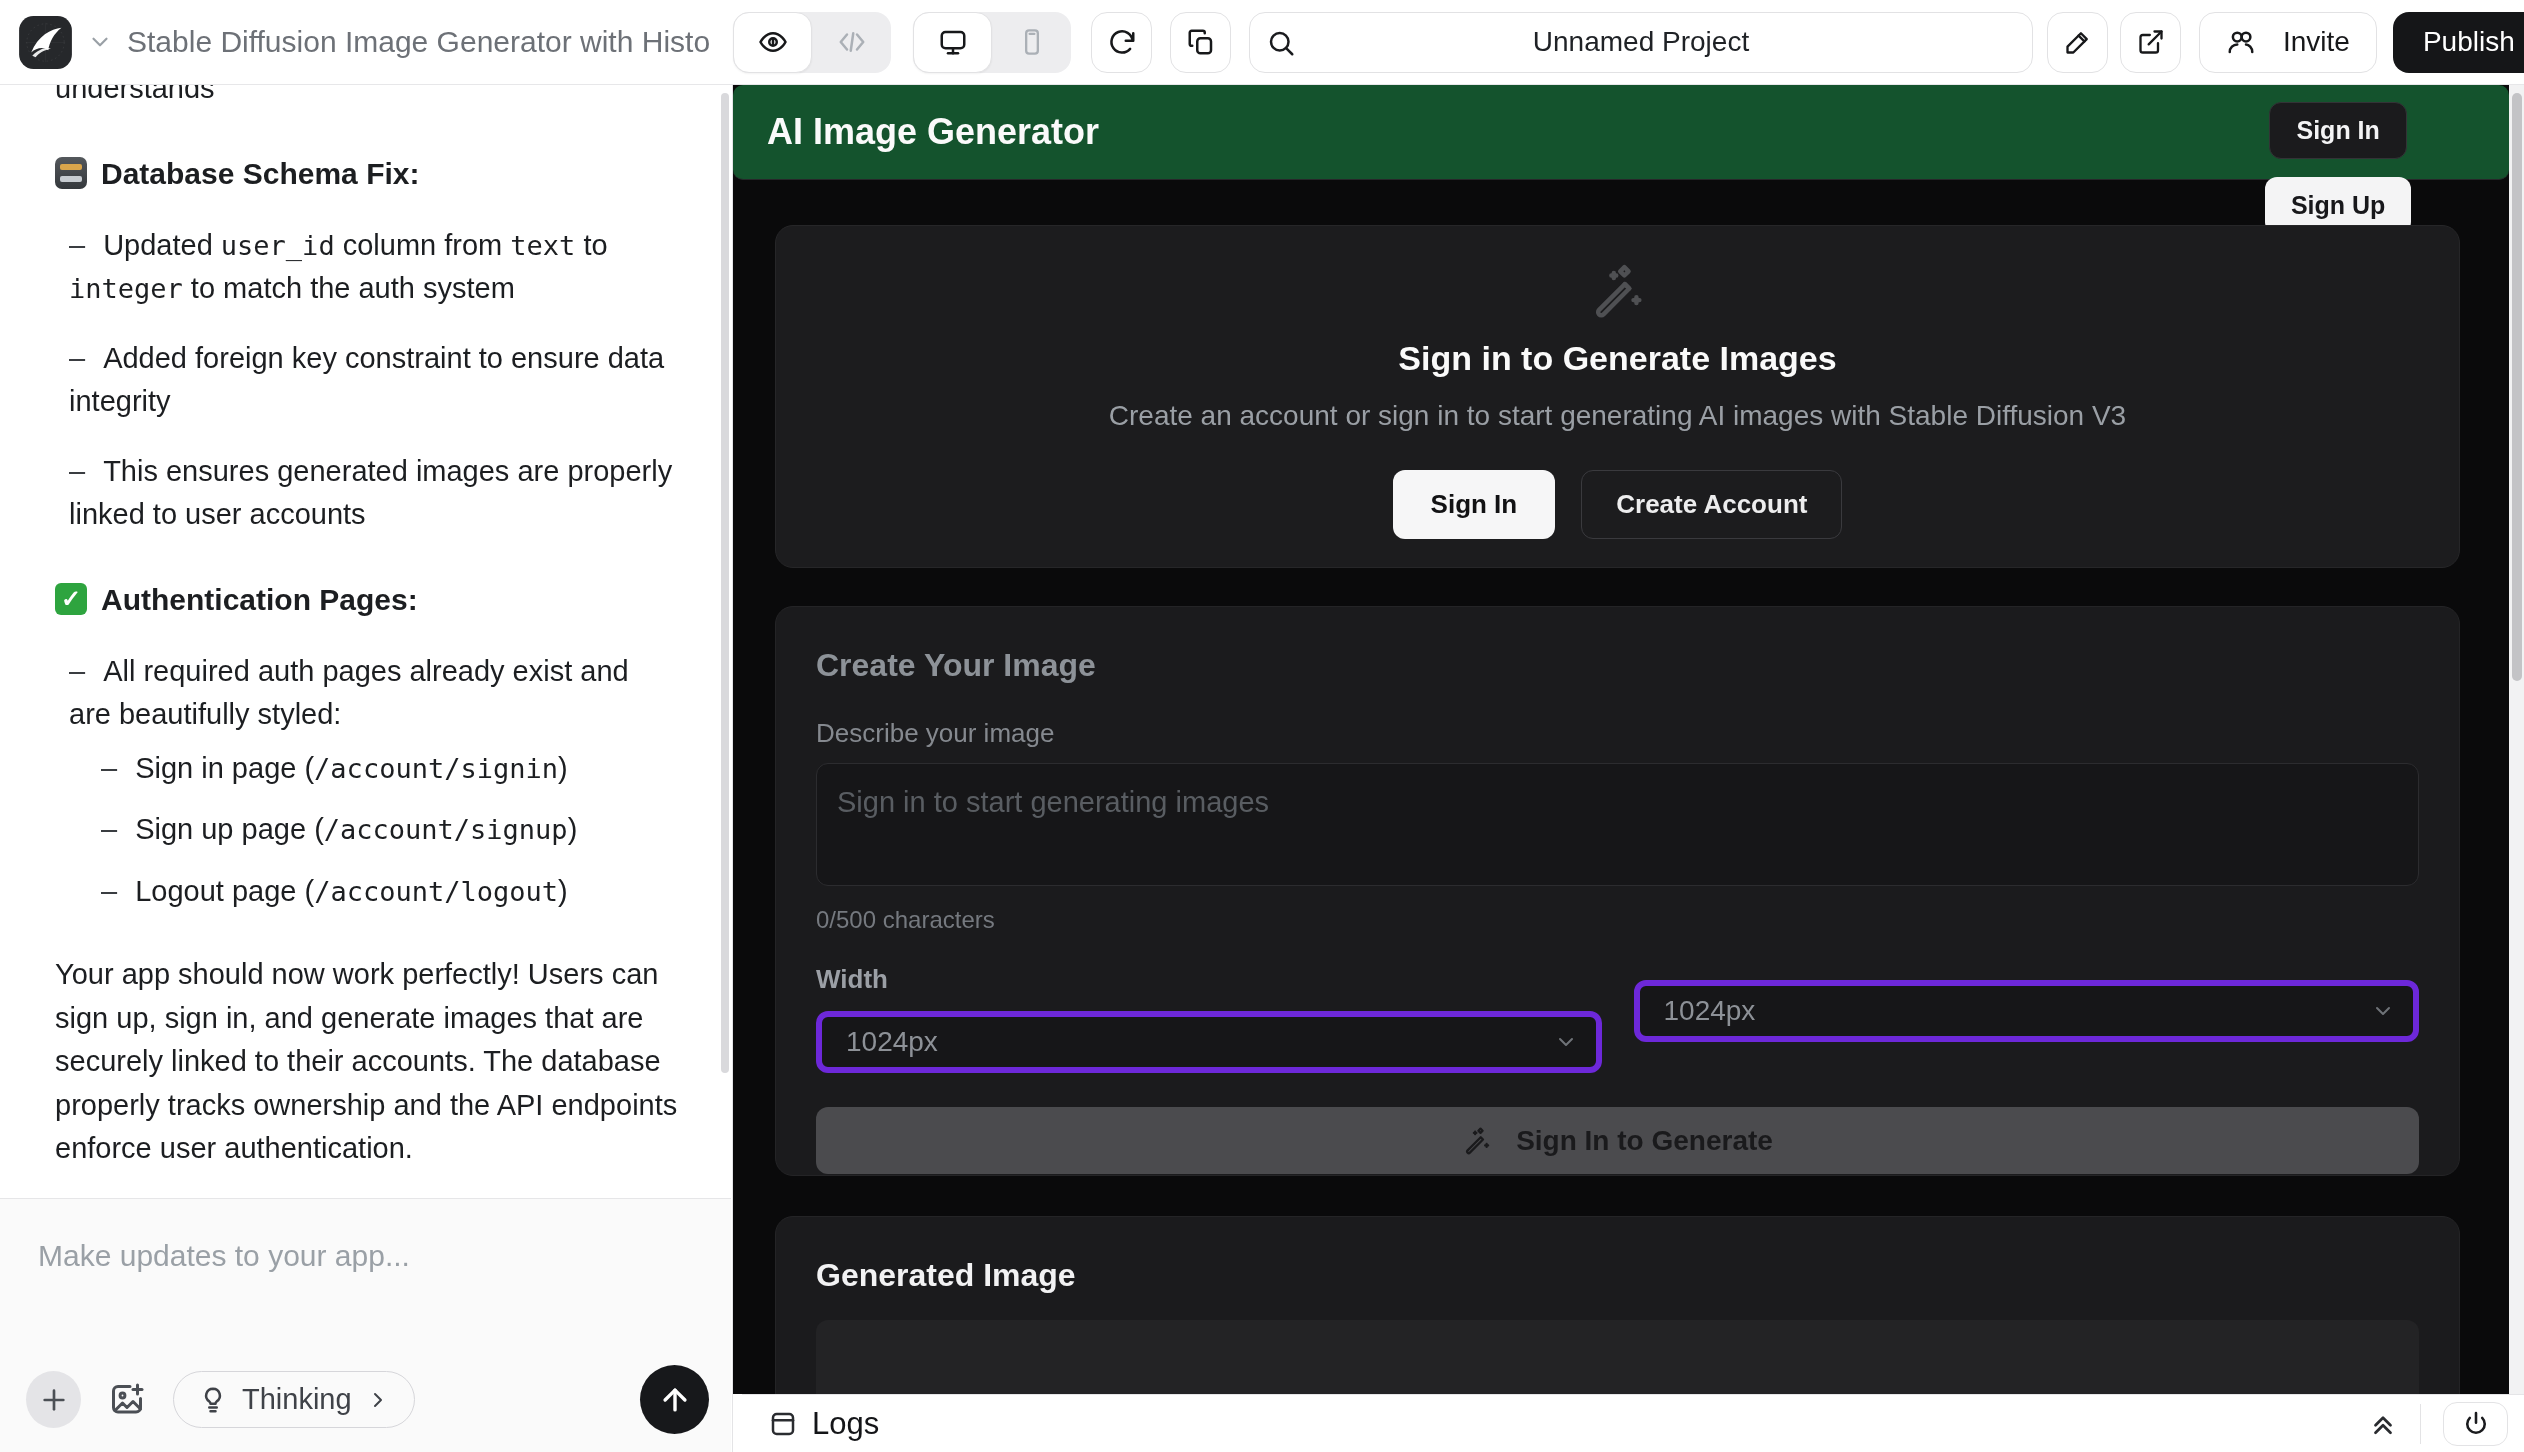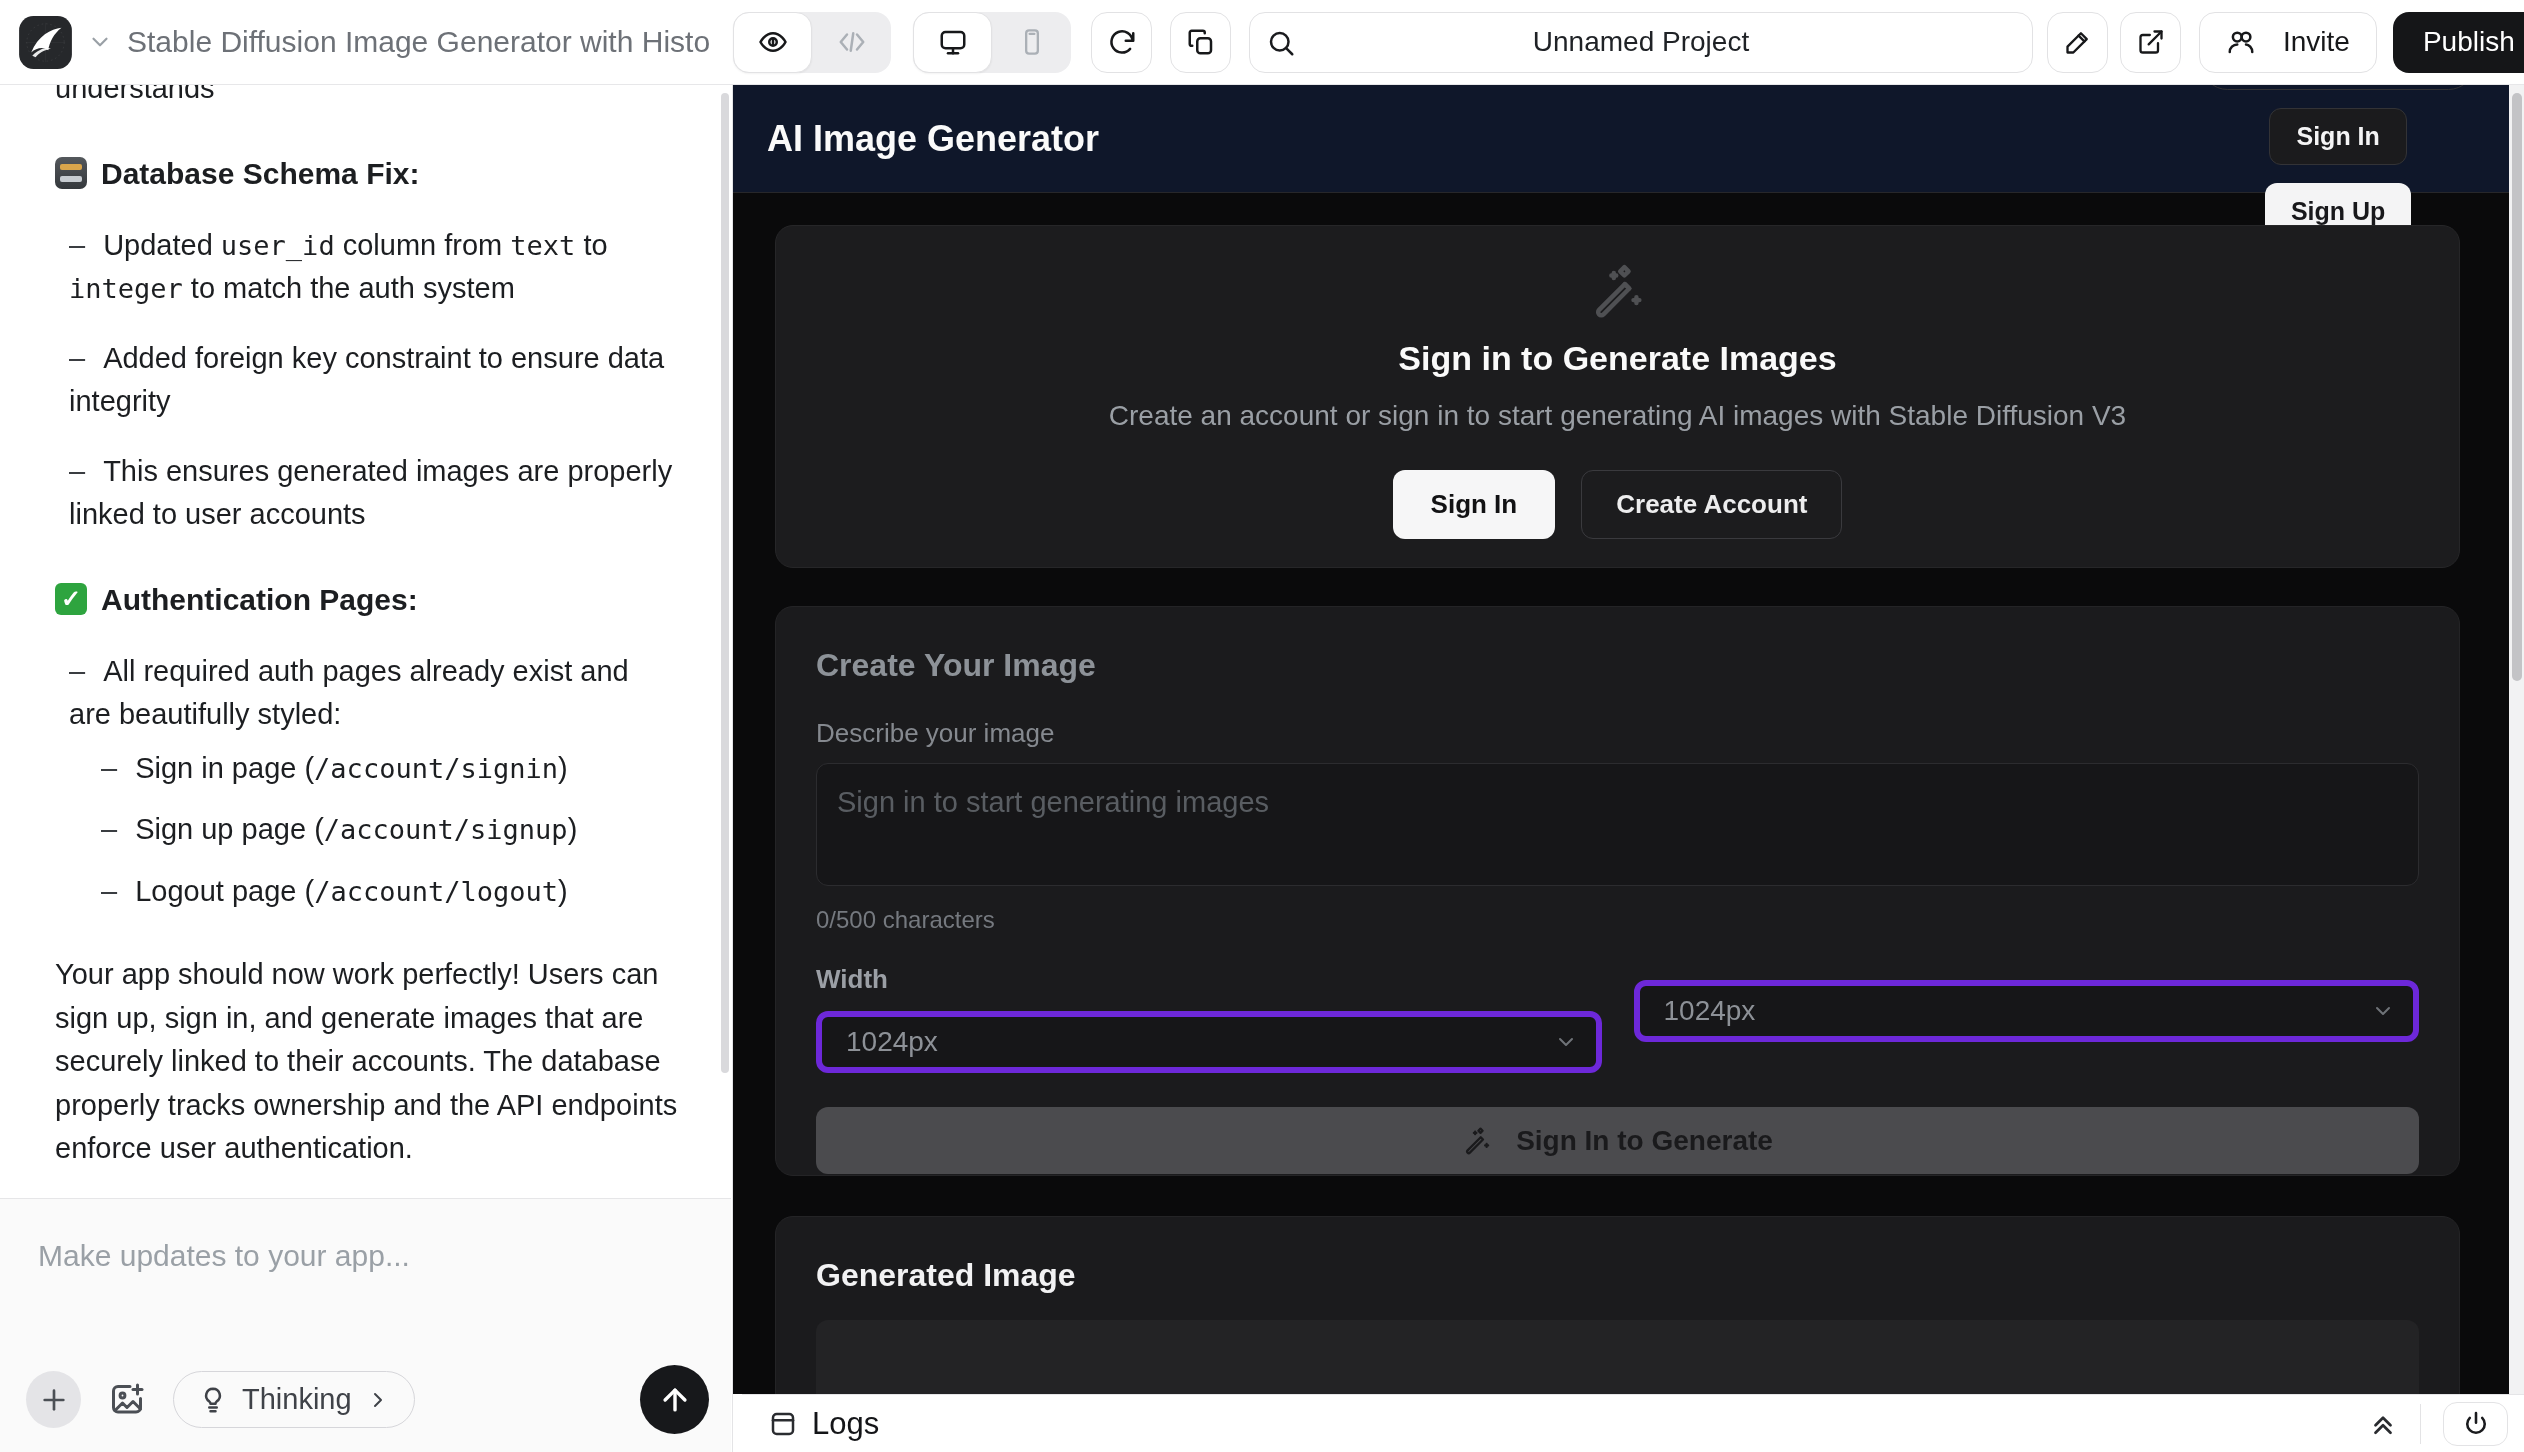--- a/index.html
+++ b/index.html
@@ -65,22 +65,22 @@
   .think-pill { height:57px; border:1px solid #d6d6da; border-radius:989px; padding:0 24px;
     display:flex; align-items:center; gap:14px; color:#3f4248; font-size:29px; cursor:pointer; background:#fafafa; }
   .send-btn { margin-left:auto; width:69px; height:69px; border-radius:50%; background:#17181b;
     display:flex; align-items:center; justify-content:center; color:#fff; cursor:pointer; }
   .left-scroll-thumb { position:absolute; right:3px; top:8px; width:8px; height:980px;
     background:#d9d9dc; border-radius:4px; }
 
   
   .preview { position:absolute; left:733px; top:85px; width:1776px; height:1309px; background:#0a0a0b;
     overflow:hidden; }
-  .app-header { height:108px; background:#0f172a; border-bottom:1px solid #27272a; display:flex;
-    align-items:center; padding:0 34px; }
+  .app-header { height:95px; background:#14532d; border-bottom:1px solid #27272a; display:flex;
+    align-items:center; padding:0 34px;border-radius:10px; }
   .app-title { color:#fafafa; font-size:36px; font-weight:bold; }
   .app-header-right { margin-left:auto; display:flex; align-items:center; gap:18px;flex-direction:column; }
   .model-badge { height:53px; border:1px solid #333336; border-radius:989px; padding:0 22px;
     display:flex; align-items:center; gap:12px; color:#9ca3af; font-size:24px; }
   .dot { width:12px; height:12px; border-radius:50%; background:#4ade80; }
   .hdr-signin { height:57px; padding:0 26px; background:#1b1b1d; border:1px solid #333336; border-radius:12px;
     color:#f4f4f5; font-size:25px; font-weight:bold; display:flex; align-items:center; cursor:pointer; }
   .hdr-signup { height:57px; padding:0 26px; background:#f4f4f5; border-radius:12px; color:#18181b;
     font-size:25px; font-weight:bold; display:flex; align-items:center; cursor:pointer; }
 

